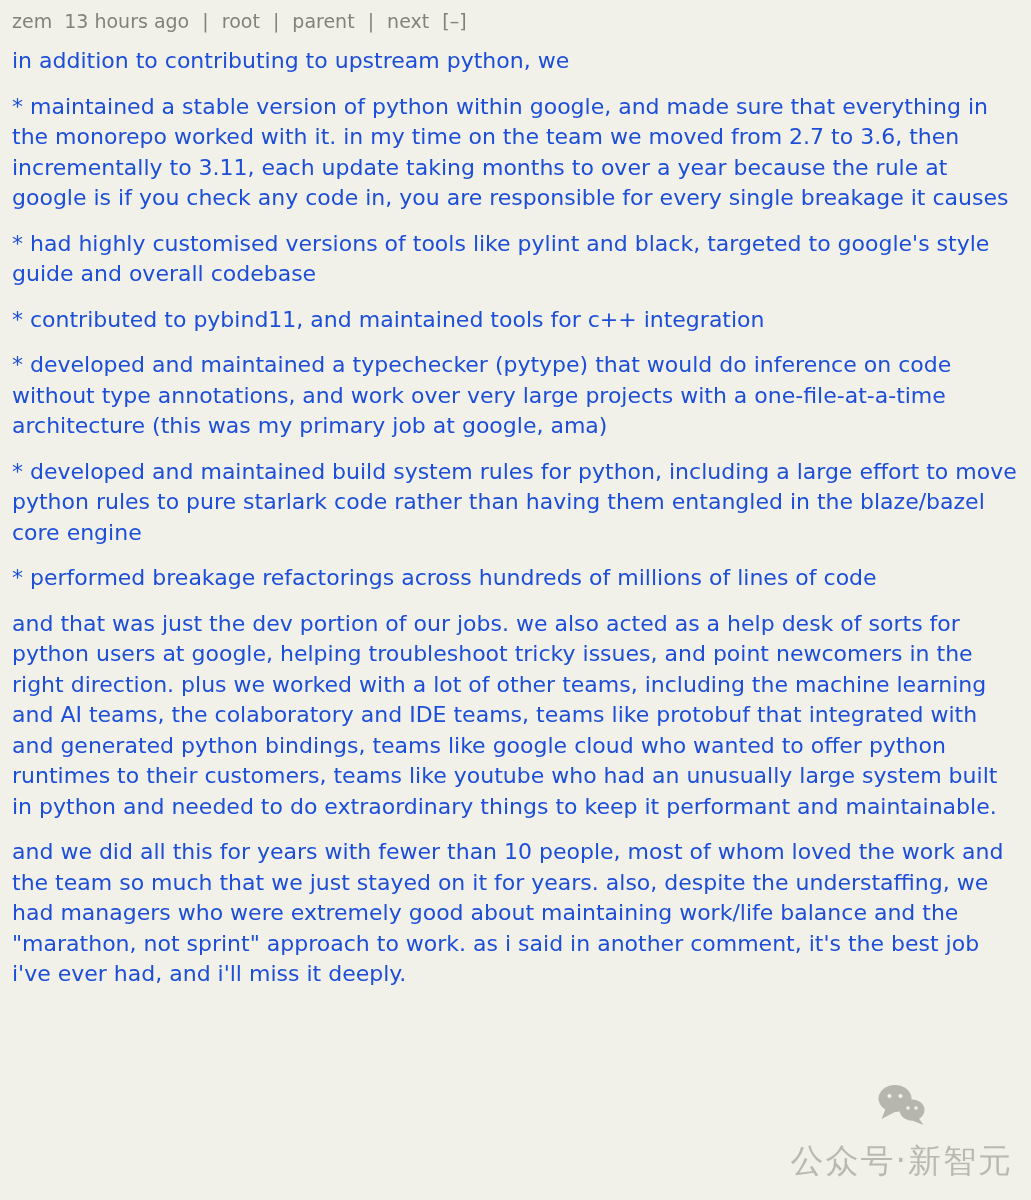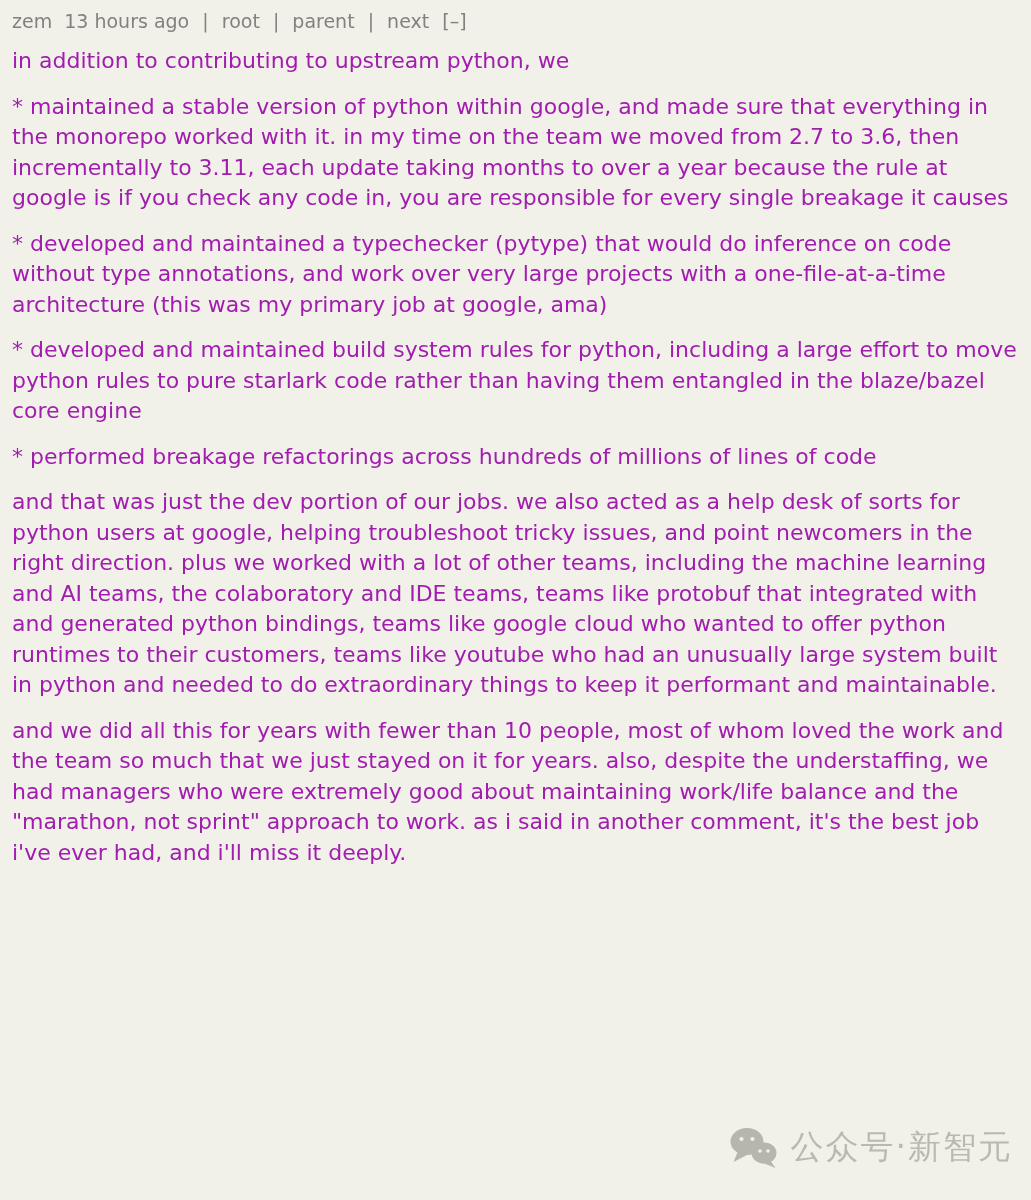--- a/index.html
+++ b/index.html
@@ -28,41 +28,42 @@
     text-decoration: none;
     cursor: pointer;
   }
   .comhead .sep {
     margin: 0 7px;
   }
   .comhead .age { margin-left: 6px; }
   .comhead .collapse { margin-left: 7px; }
   .comment-body {
     margin-top: 12px;
-    color: #a21caf;
+    color: #1d4ed8;
     font-size: 22px;
     line-height: 30.5px;
   }
   .comment-body p {
     margin: 0 0 15px 0;
     max-width: 1007px;
   }
   .watermark {
     position: absolute;
     right: 18px;
-    bottom: 30px;
+    bottom: 16px;
     display: flex;
     align-items: center;
     gap: 12px;
     color: #b7b7b0;
     font-size: 33px;
     letter-spacing: 2px;
     pointer-events: none;
     opacity: 0.95;
     white-space: nowrap;
+    flex-direction: column;
   }
   .watermark svg { flex: 0 0 auto; display: block; }
 </style>
 </head>
 <body>
 
 <div class="page">
 
   <div class="comhead">
     <a class="user">zem</a>
@@ -72,20 +73,22 @@
     <span class="sep">|</span>
     <a>parent</a>
     <span class="sep">|</span>
     <a>next</a>
     <a class="collapse">[–]</a>
   </div>
 
   <div class="comment-body">
     <p>in addition to contributing to upstream python, we</p>
     <p>* maintained a stable version of python within google, and made sure that everything in the monorepo worked with it. in my time on the team we moved from 2.7 to 3.6, then incrementally to 3.11, each update taking months to over a year because the rule at google is if you check any code in, you are responsible for every single breakage it causes</p>
+    <p>* had highly customised versions of tools like pylint and black, targeted to google's style guide and overall codebase</p>
+    <p>* contributed to pybind11, and maintained tools for c++ integration</p>
     <p>* developed and maintained a typechecker (pytype) that would do inference on code without type annotations, and work over very large projects with a one-file-at-a-time architecture (this was my primary job at google, ama)</p>
     <p>* developed and maintained build system rules for python, including a large effort to move python rules to pure starlark code rather than having them entangled in the blaze/bazel core engine</p>
     <p>* performed breakage refactorings across hundreds of millions of lines of code</p>
     <p>and that was just the dev portion of our jobs. we also acted as a help desk of sorts for python users at google, helping troubleshoot tricky issues, and point newcomers in the right direction. plus we worked with a lot of other teams, including the machine learning and AI teams, the colaboratory and IDE teams, teams like protobuf that integrated with and generated python bindings, teams like google cloud who wanted to offer python runtimes to their customers, teams like youtube who had an unusually large system built in python and needed to do extraordinary things to keep it performant and maintainable.</p>
     <p>and we did all this for years with fewer than 10 people, most of whom loved the work and the team so much that we just stayed on it for years. also, despite the understaffing, we had managers who were extremely good about maintaining work/life balance and the "marathon, not sprint" approach to work. as i said in another comment, it's the best job i've ever had, and i'll miss it deeply.</p>
   </div>
 
   <div class="watermark">
     <span>
       <svg width="50" height="44" viewBox="0 0 50 44" xmlns="http://www.w3.org/2000/svg">

